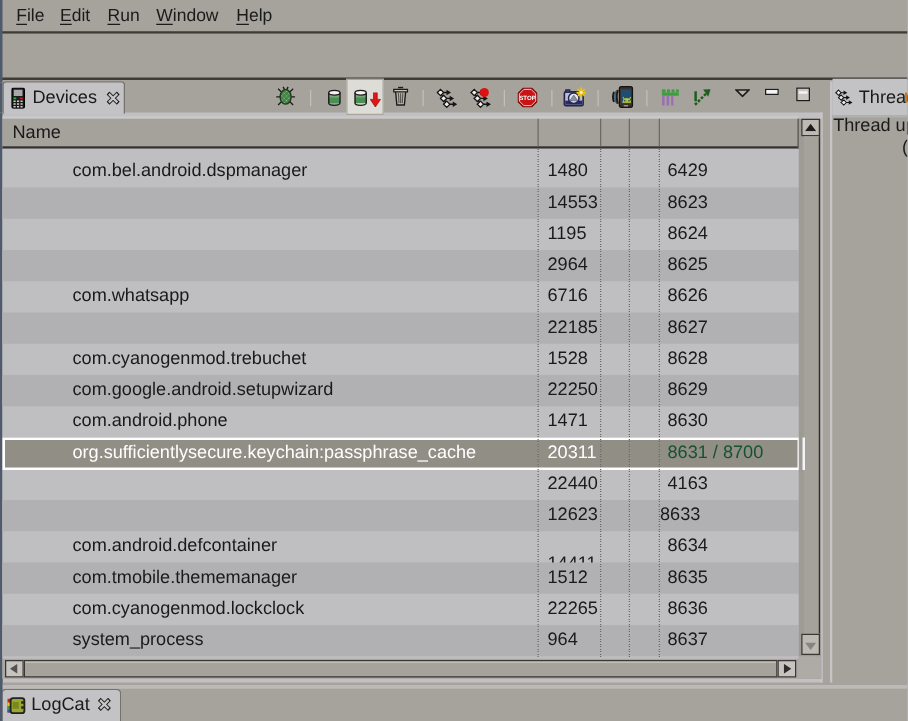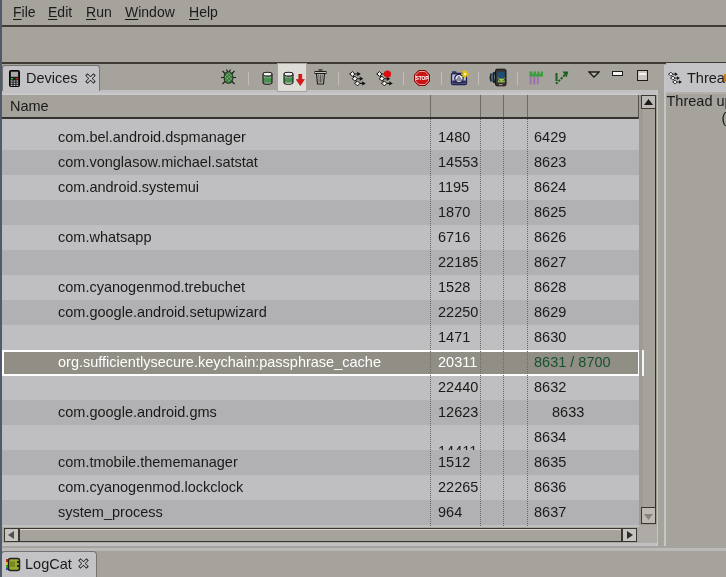--- a/index.html
+++ b/index.html
@@ -181,54 +181,53 @@
 <div class="abs" style="left:480px;top:95px;width:1px;height:22px;background:#6e6a64"></div>
 <div class="abs" style="left:503px;top:95px;width:1px;height:22px;background:#6e6a64"></div>
 <div class="abs" style="left:527px;top:95px;width:1px;height:22px;background:#6e6a64"></div>
 <div class="abs" style="left:638px;top:95px;width:1.5px;height:24px;background:#55524d"></div>
 
 <div id="tbody" class="abs" style="left:2px;top:119px;width:637px;height:408px;background:#bfbfc1">
     <span style="position:absolute;left:56px;top:10px;white-space:nowrap">com.bel.android.dspmanager</span>
     <span style="position:absolute;left:436px;top:10px">1480</span>
     <span style="position:absolute;left:532px;top:10px">6429</span>
     <div style="position:absolute;left:0;top:31px;width:637px;height:25px;background:#b1b1b3"></div>
-    <span style="position:absolute;left:56px;top:35px;white-space:nowrap">com.vonglasow.michael.satstat</span>
     <span style="position:absolute;left:436px;top:35px">14553</span>
     <span style="position:absolute;left:532px;top:35px">8623</span>
-    <span style="position:absolute;left:56px;top:60px;white-space:nowrap">com.android.systemui</span>
     <span style="position:absolute;left:436px;top:60px">1195</span>
     <span style="position:absolute;left:532px;top:60px">8624</span>
     <div style="position:absolute;left:0;top:81px;width:637px;height:25px;background:#b1b1b3"></div>
-    <span style="position:absolute;left:436px;top:85px">1870</span>
+    <span style="position:absolute;left:436px;top:85px">2964</span>
     <span style="position:absolute;left:532px;top:85px">8625</span>
     <span style="position:absolute;left:56px;top:110px;white-space:nowrap">com.whatsapp</span>
     <span style="position:absolute;left:436px;top:110px">6716</span>
     <span style="position:absolute;left:532px;top:110px">8626</span>
     <div style="position:absolute;left:0;top:131px;width:637px;height:25px;background:#b1b1b3"></div>
     <span style="position:absolute;left:436px;top:135px">22185</span>
     <span style="position:absolute;left:532px;top:135px">8627</span>
     <span style="position:absolute;left:56px;top:160px;white-space:nowrap">com.cyanogenmod.trebuchet</span>
     <span style="position:absolute;left:436px;top:160px">1528</span>
     <span style="position:absolute;left:532px;top:160px">8628</span>
     <div style="position:absolute;left:0;top:181px;width:637px;height:25px;background:#b1b1b3"></div>
     <span style="position:absolute;left:56px;top:185px;white-space:nowrap">com.google.android.setupwizard</span>
     <span style="position:absolute;left:436px;top:185px">22250</span>
     <span style="position:absolute;left:532px;top:185px">8629</span>
+    <span style="position:absolute;left:56px;top:210px;white-space:nowrap">com.android.phone</span>
     <span style="position:absolute;left:436px;top:210px">1471</span>
     <span style="position:absolute;left:532px;top:210px">8630</span>
     <div style="position:absolute;left:0;top:231px;width:637.5px;height:26px;background:#918e86;border:2px solid #fff"></div>
     <span style="position:absolute;left:56px;top:235px;color:#fff;white-space:nowrap">org.sufficientlysecure.keychain:passphrase_cache</span>
     <span style="position:absolute;left:436px;top:235px;color:#fff">20311</span>
     <span style="position:absolute;left:532px;top:235px;color:#14532d">8631 / 8700</span>
     <span style="position:absolute;left:436px;top:260px">22440</span>
-    <span style="position:absolute;left:532px;top:260px">8632</span>
+    <span style="position:absolute;left:532px;top:260px">4163</span>
     <div style="position:absolute;left:0;top:281px;width:637px;height:25px;background:#b1b1b3"></div>
-    <span style="position:absolute;left:56px;top:285px;white-space:nowrap">com.google.android.gms</span>
     <span style="position:absolute;left:436px;top:285px">12623</span>
-    <span style="position:absolute;left:550px;top:285px">8633</span>
+    <span style="position:absolute;left:526px;top:285px">8633</span>
+    <span style="position:absolute;left:56px;top:310px;white-space:nowrap">com.android.defcontainer</span>
     <span style="position:absolute;left:436px;top:324px">14411</span>
     <span style="position:absolute;left:532px;top:310px">8634</span>
     <div style="position:absolute;left:0;top:331px;width:637px;height:25px;background:#b1b1b3"></div>
     <span style="position:absolute;left:56px;top:335px;white-space:nowrap">com.tmobile.thememanager</span>
     <span style="position:absolute;left:436px;top:335px">1512</span>
     <span style="position:absolute;left:532px;top:335px">8635</span>
     <span style="position:absolute;left:56px;top:360px;white-space:nowrap">com.cyanogenmod.lockclock</span>
     <span style="position:absolute;left:436px;top:360px">22265</span>
     <span style="position:absolute;left:532px;top:360px">8636</span>
     <div style="position:absolute;left:0;top:381px;width:637px;height:25px;background:#b1b1b3"></div>

